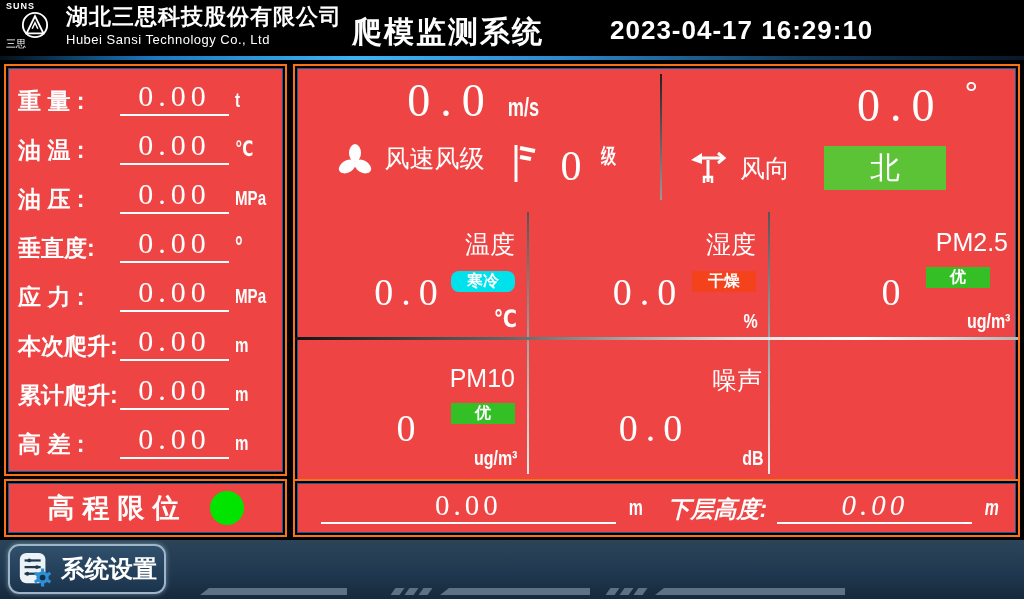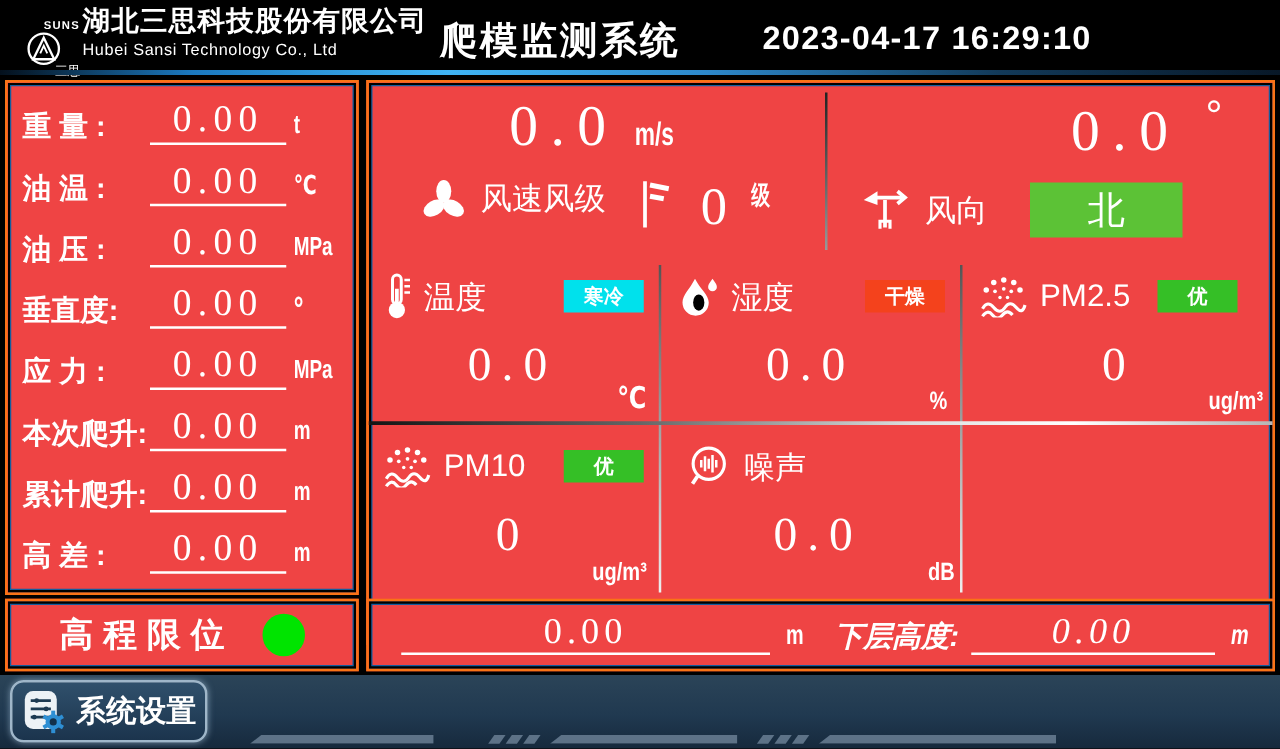--- a/index.html
+++ b/index.html
@@ -1,21 +1,21 @@
 <!DOCTYPE html>
 <html><head>
 <meta charset="utf-8">
 <style>
   html,body{margin:0;padding:0;background:#000;}
   .screen{position:relative;width:1024px;height:599px;background:#000;overflow:hidden;
           font-family:"Liberation Sans","DejaVu Sans",sans-serif;color:#fff;}
 
   
   .hdr{position:absolute;top:0;left:0;width:100%;height:56px;background:#000;}
-  .logo{position:absolute;left:6px;top:16px;width:58px;text-align:right;}
+  .logo{position:absolute;left:6px;top:2px;width:58px;text-align:left;}
   .logo-top{font-size:9px;font-weight:bold;letter-spacing:1px;line-height:9px;}
   .logo svg{display:block;margin:0 auto;}
   .logo-bottom{font-size:10px;line-height:10px;}
   .company{position:absolute;left:66px;top:4px;white-space:nowrap;}
   .company-cn{font-size:22px;font-weight:bold;letter-spacing:1px;line-height:26px;}
   .company-en{font-size:13px;letter-spacing:.5px;line-height:16px;margin-top:2px;}
   .app-title{position:absolute;left:352px;top:12px;font-size:30px;font-weight:bold;letter-spacing:2px;text-align:right;}
   .datetime{position:absolute;left:610px;top:15px;font-size:26px;font-weight:bold;letter-spacing:1px;}
   .header-line{position:absolute;top:56px;left:0;width:100%;height:4px;
     background:linear-gradient(90deg,#04101c 0%,#1b79c0 15%,#3fb4f5 35%,#2d89cc 55%,#123a5a 78%,#081828 100%);}
@@ -64,21 +64,21 @@
   .div-h{left:0;top:271px;width:723px;height:3px;
          background:linear-gradient(90deg,#141414,#666 30%,#ddd 60%,#fff 78%,#b5b5b5 100%);}
 
   .cell{position:absolute;}
   .cell-c1{left:0;top:140px;width:230px;height:131px;}
   .cell-c2{left:236px;top:140px;width:235px;height:131px;}
   .cell-c3{left:477px;top:140px;width:246px;height:131px;}
   .cell-c4{left:0;top:276px;width:230px;height:132px;}
   .cell-c5{left:242px;top:276px;width:235px;height:132px;}
   .cell-c6{left:477px;top:276px;width:246px;height:132px;}
-  .cell-head{display:flex;align-items:center;gap:10px;padding:12px 10px 0 12px;height:38px;}
+  .cell-head{display:flex;align-items:flex-end;gap:10px;padding:12px 10px 0 12px;height:38px;flex-direction:column;}
   .cell-name{font-size:25px;}
   .badge{margin-left:auto;min-width:64px;height:26px;padding:0 4px;font-size:16px;font-weight:bold;
          display:flex;align-items:center;justify-content:center;color:#fff;box-sizing:border-box;}
   .cell-value{text-align:center;font-family:"Liberation Serif","DejaVu Serif",serif;
               font-size:38px;letter-spacing:8px;margin-top:14px;}
   .cell-unit{position:absolute;right:8px;bottom:4px;font-weight:bold;font-size:20px;
              display:inline-block;transform:scaleX(.8);transform-origin:right bottom;white-space:nowrap;}
 
   
   .box-left{left:4px;top:479px;width:283px;height:58px;display:flex;align-items:center;
@@ -221,21 +221,21 @@
       <div class="cell-head">
         <svg width="22" height="38" viewBox="0 0 22 38">
           <rect x="7" y="2" width="7" height="23" rx="3.5" fill="none" stroke="#fff" stroke-width="2.4"></rect>
           <circle cx="10.5" cy="30" r="6.5" fill="#fff"></circle>
           <line x1="10.5" y1="13" x2="10.5" y2="27" stroke="#fff" stroke-width="3"></line>
           <line x1="16.5" y1="6" x2="21" y2="6" stroke="#fff" stroke-width="2"></line>
           <line x1="16.5" y1="11" x2="21" y2="11" stroke="#fff" stroke-width="2"></line>
           <line x1="16.5" y1="16" x2="21" y2="16" stroke="#fff" stroke-width="2"></line>
         </svg>
         <span class="cell-name">温度</span>
-        <span class="badge" style="background: rgb(0, 225, 236);">寒冷</span>
+        <span class="badge" style="background: rgb(0, 225, 236); border-radius: 8px;">寒冷</span>
       </div>
       <div class="cell-value">0.0</div>
       <span class="cell-unit" style="font-size:24px;">℃</span>
     </div>
 
     <div class="cell cell-c2">
       <div class="cell-head">
         <svg width="32" height="36" viewBox="0 0 32 36">
           <path d="M13 4 C9 12 3 17 3 23 a10.5 10.5 0 0 0 21 0 C24 17 17 12 13 4 Z" fill="#fff"></path>
           <ellipse cx="16" cy="23" rx="4.5" ry="6.5" fill="#000"></ellipse>

